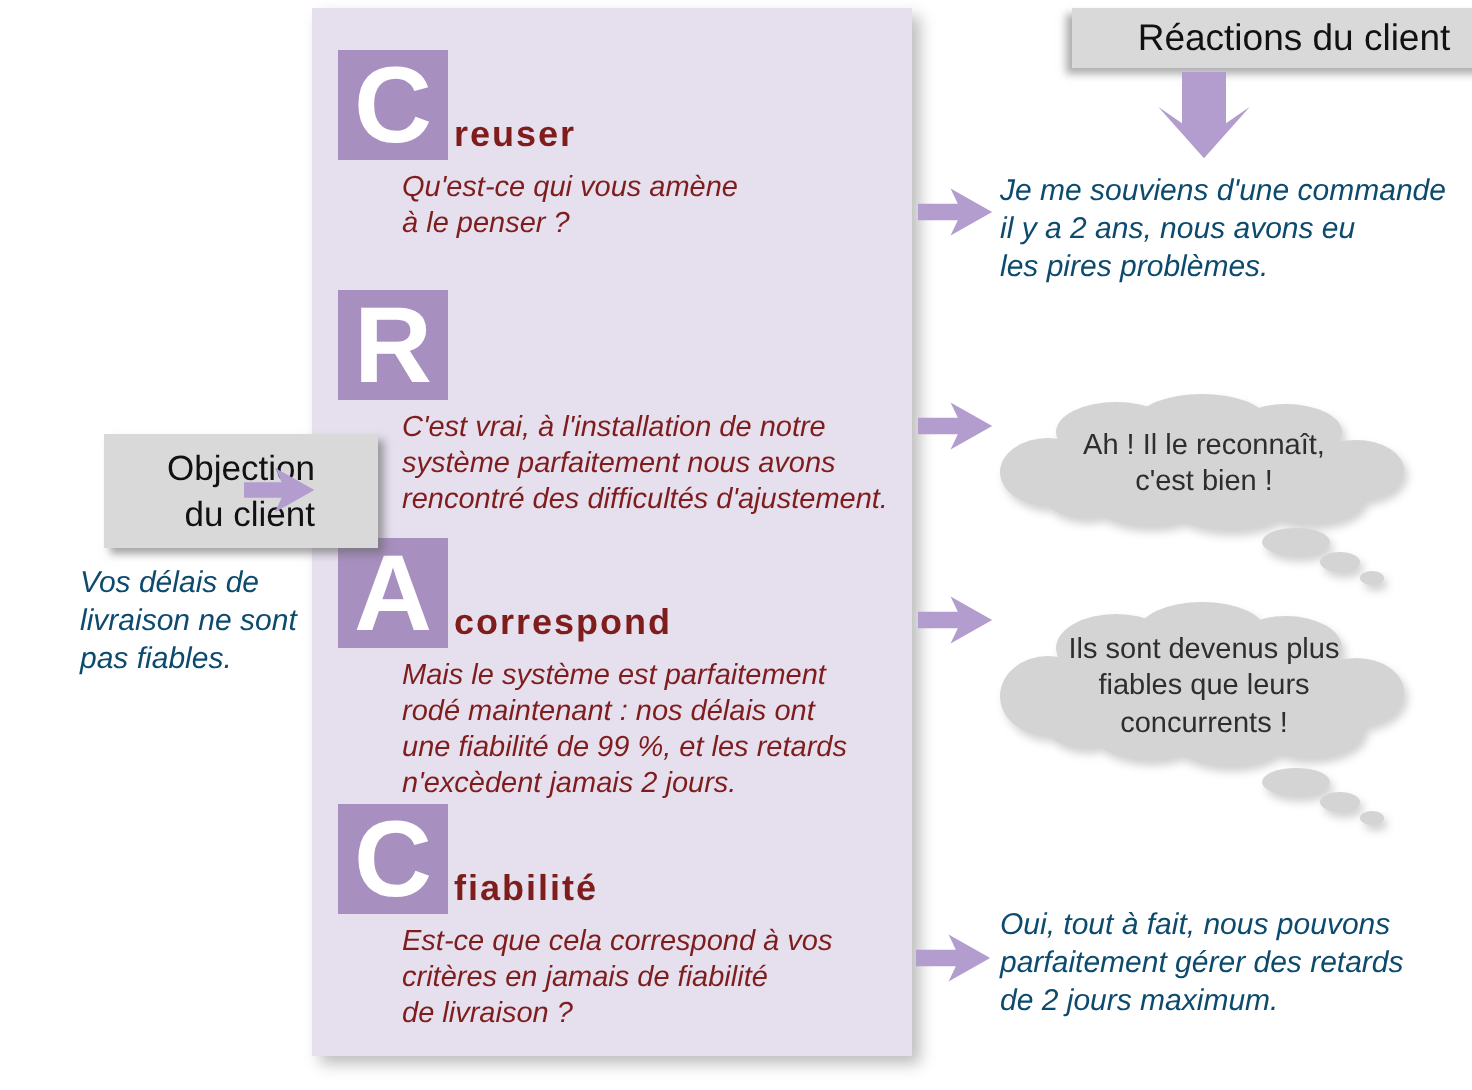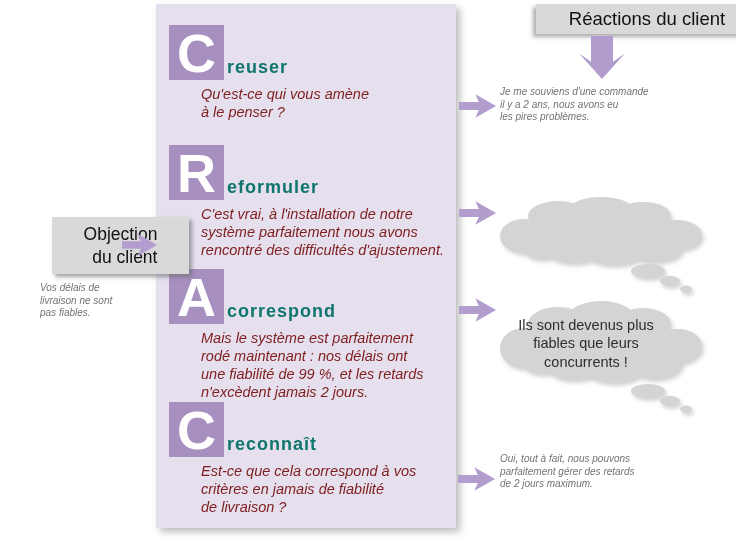--- a/index.html
+++ b/index.html
@@ -12,21 +12,21 @@
     position:absolute;left:156px;top:4px;width:300px;height:524px;
     background:#e5dfee;box-shadow:4px 4px 7px rgba(110,110,110,.45);
   }
   .crac-item{position:absolute;left:13px;width:275px;}
   .letterbox{
     position:absolute;left:0;top:0;width:55px;height:55px;background:#a78fc0;
     color:#ffffff;font-weight:bold;font-size:54px;line-height:56px;text-align:center;
     overflow:hidden;
   }
   .letterlabel{
-    position:absolute;left:58px;top:32px;color:#0f766e;font-weight:bold;
+    position:absolute;left:58px;top:32px;color:#7f1d1d;font-weight:bold;
     font-size:18px;letter-spacing:1px;white-space:nowrap;
   }
   .crac-text{
     margin:0;padding:61px 0 0 32px;font-style:italic;font-size:14.5px;
     line-height:1.24;color:#7f1d1d;white-space:pre-line;
   }
   
   .graybox{
     position:absolute;background:#d9d9d9;display:flex;align-items:center;justify-content:center;
     text-align:center;color:#111111;margin-left:44px;
@@ -34,22 +34,22 @@
   .objection-box{
     left:8px;top:217px;width:137px;height:57px;font-size:17.5px;line-height:1.3;
     box-shadow:3px 3px 4px rgba(105,105,105,.6);white-space:pre-line;text-align:right;
   }
   .reactions-box{
     left:492px;top:4px;width:222px;height:30px;font-size:18.5px;
     box-shadow:-3px 3px 4px rgba(105,105,105,.55);
   }
   
   .speech{
-    position:absolute;font-style:italic;font-size:10px;line-height:1.27;
-    color:#737373;white-space:pre-line;
+    position:absolute;font-style:italic;font-size:15px;line-height:1.27;
+    color:#0c4a6e;white-space:pre-line;
   }
   
   .cloud-svg{position:absolute;filter:drop-shadow(2px 3px 2px rgba(0,0,0,.18));}
   .cloud-text{
     position:absolute;text-align:center;font-size:14.5px;line-height:1.26;
     color:#2e2e2e;white-space:pre-line;
   }
   .arrow{position:absolute;}
 </style>
 </head>
@@ -61,38 +61,37 @@
 
     <div class="crac-item" style="top:21px;">
       <div class="letterbox">C</div>
       <div class="letterlabel">reuser</div>
       <p class="crac-text">Qu'est-ce qui vous amène
 à le penser ?</p>
     </div>
 
     <div class="crac-item" style="top:141px;">
       <div class="letterbox">R</div>
-      <div class="letterlabel">eformuler</div>
       <p class="crac-text">C'est vrai, à l'installation de notre
 système parfaitement nous avons
 rencontré des difficultés d'ajustement.</p>
     </div>
 
     <div class="crac-item" style="top:265px;">
       <div class="letterbox">A</div>
       <div class="letterlabel">correspond</div>
       <p class="crac-text">Mais le système est parfaitement
 rodé maintenant : nos délais ont
 une fiabilité de 99 %, et les retards
 n'excèdent jamais 2 jours.</p>
     </div>
 
     <div class="crac-item" style="top:398px;">
       <div class="letterbox">C</div>
-      <div class="letterlabel">reconnaît</div>
+      <div class="letterlabel">fiabilité</div>
       <p class="crac-text">Est-ce que cela correspond à vos
 critères en jamais de fiabilité
 de livraison ?</p>
     </div>
 
   </div>
 
   <div class="graybox objection-box">Objection
 du client</div>
 
@@ -130,20 +129,22 @@
       <ellipse cx="158" cy="53" rx="28" ry="13"></ellipse>
       <ellipse cx="118" cy="56" rx="30" ry="13"></ellipse>
       <ellipse cx="78" cy="55" rx="28" ry="12"></ellipse>
       <ellipse cx="46" cy="52" rx="20" ry="11"></ellipse>
       <ellipse cx="105" cy="36" rx="72" ry="24"></ellipse>
       <ellipse cx="152" cy="75" rx="17" ry="7"></ellipse>
       <ellipse cx="174" cy="85" rx="10" ry="5"></ellipse>
       <ellipse cx="190" cy="93" rx="6" ry="3.5"></ellipse>
     </g>
   </svg>
+  <div class="cloud-text" style="left:506px;top:214px;width:192px;">Ah ! Il le reconnaît,
+c'est bien !</div>
 
   <svg class="arrow" style="left:459px;top:296px;" width="38" height="28" viewBox="0 0 42 30">
     <polygon points="0,10.5 22,10.5 18,2 41,15 18,28 22,19.5 0,19.5" fill="#b29dce"></polygon>
   </svg>
   <svg class="cloud-svg" style="left:496px;top:300px;" width="212" height="118" viewBox="0 0 212 118">
     <g fill="#d4d4d4">
       <ellipse cx="28" cy="48" rx="24" ry="20"></ellipse>
       <ellipse cx="62" cy="24" rx="30" ry="17"></ellipse>
       <ellipse cx="105" cy="16" rx="32" ry="15"></ellipse>
       <ellipse cx="147" cy="24" rx="28" ry="16"></ellipse>
@@ -151,21 +152,21 @@
       <ellipse cx="158" cy="64" rx="28" ry="15"></ellipse>
       <ellipse cx="118" cy="68" rx="30" ry="15"></ellipse>
       <ellipse cx="78" cy="66" rx="28" ry="14"></ellipse>
       <ellipse cx="46" cy="62" rx="20" ry="12"></ellipse>
       <ellipse cx="105" cy="43" rx="72" ry="29"></ellipse>
       <ellipse cx="152" cy="91" rx="17" ry="7"></ellipse>
       <ellipse cx="174" cy="101" rx="10" ry="5"></ellipse>
       <ellipse cx="190" cy="109" rx="6" ry="3.5"></ellipse>
     </g>
   </svg>
-  <div class="cloud-text" style="left:490px;top:316px;width:192px;text-align:center;">Ils sont devenus plus
+  <div class="cloud-text" style="left:506px;top:316px;width:192px;text-align:center;">Ils sont devenus plus
 fiables que leurs
 concurrents !</div>
 
   <svg class="arrow" style="left:458px;top:465px;" width="38" height="28" viewBox="0 0 42 30">
     <polygon points="0,10.5 22,10.5 18,2 41,15 18,28 22,19.5 0,19.5" fill="#b29dce"></polygon>
   </svg>
   <div class="speech" style="left:500px;top:453px;width:238px;">Oui, tout à fait, nous pouvons
 parfaitement gérer des retards
 de 2 jours maximum.</div>
 

